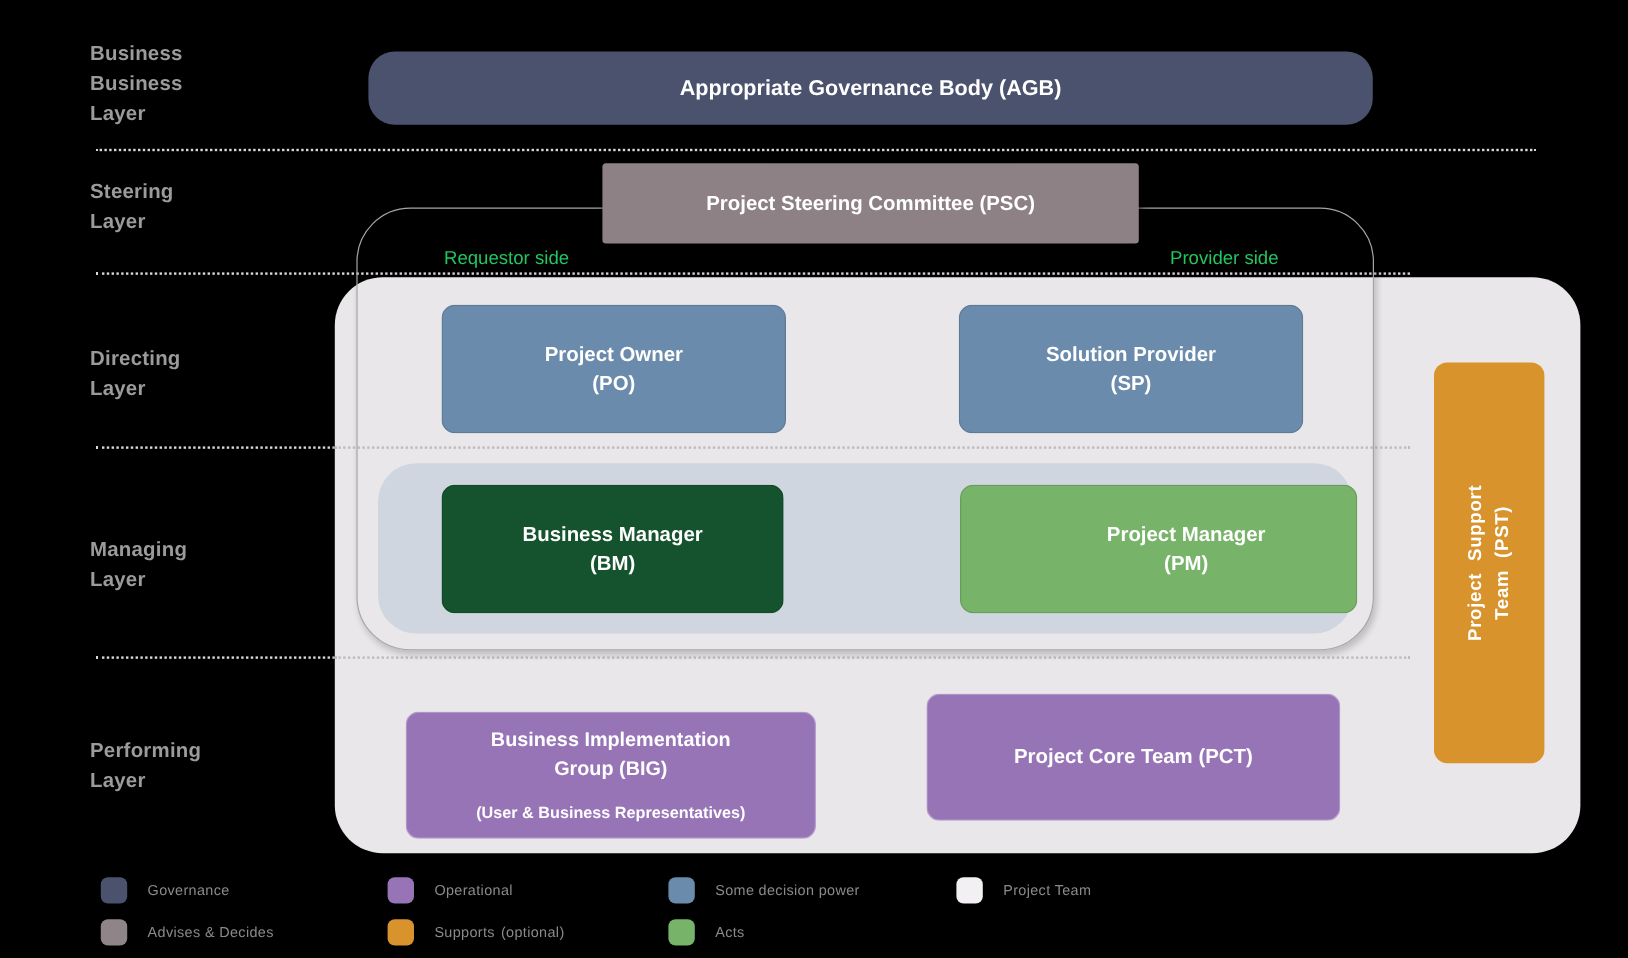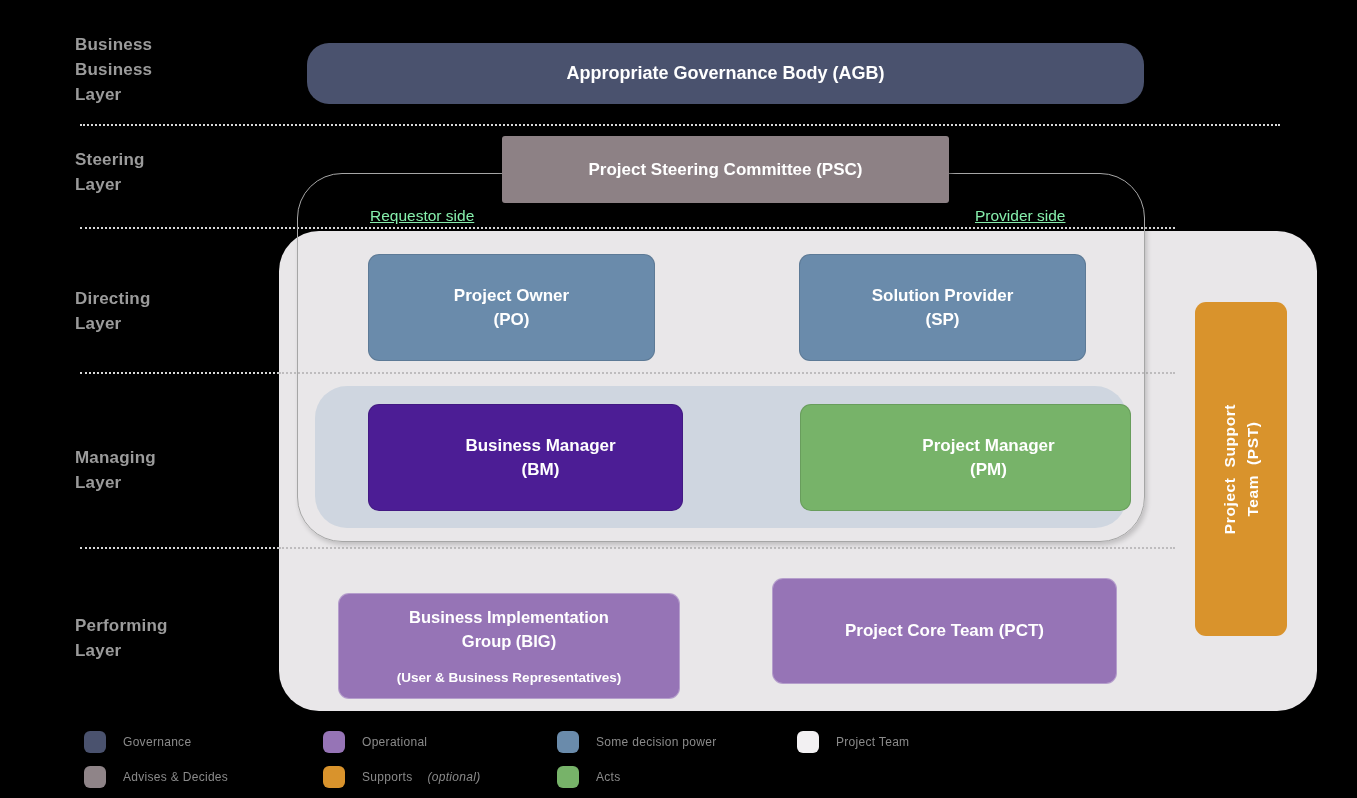--- a/index.html
+++ b/index.html
@@ -42,29 +42,29 @@
        border:1px solid rgba(255,255,255,.3);}
   .big .sub{font-size:13.5px;line-height:18px;margin-top:16px;}
   .pct{left:772px;top:578px;width:343px;height:104px;border-radius:11px;font-size:17px;
        border:1px solid rgba(255,255,255,.3);}
   .pst{left:1195px;top:302px;width:92px;height:334px;border-radius:11px;z-index:3;}
   .pst-inner{
     position:absolute;left:50%;top:50%;width:334px;transform:translate(-50%,-50%) rotate(-90deg);
     color:#fff;font-weight:bold;font-size:15.5px;text-align:center;line-height:23px;
     letter-spacing:.6px;word-spacing:5px;
   }
-  .side-note{position:absolute;color:#86efac;font-size:15.5px;z-index:2;text-decoration:underline;}
+  .side-note{position:absolute;color:#22c55e;font-size:15.5px;z-index:2;}
   .collab{
     position:absolute;left:663px;top:447px;width:150px;color:#111;font-size:13.5px;font-weight:bold;
     line-height:20px;z-index:6;text-align:left;
   }
   .legend-item{position:absolute;display:flex;align-items:center;z-index:2;}
   .swatch{width:22px;height:22px;border-radius:6px;flex:0 0 22px;}
   .legend-label{margin-left:17px;color:#8a8a8a;font-size:12px;letter-spacing:.3px;}
-  .legend-label .opt{font-style:italic;margin-left:15px;}
+  .legend-label .opt{margin-left:5px;}
 </style>
 </head>
 <body>
 
 <div class="stage">
 
   <div class="layer-label" style="top:32px">
     <div>Business</div>
     <div>Business</div>
     <div>Layer</div>
@@ -112,21 +112,21 @@
 
   <div class="dbox role po" style="background-color: rgb(106, 139, 171);">
     <div class="l1">Project Owner</div>
     <div class="l2">(PO)</div>
   </div>
   <div class="dbox role sp" style="background-color: rgb(106, 139, 171);">
     <div class="l1">Solution Provider</div>
     <div class="l2">(SP)</div>
   </div>
 
-  <div class="dbox role bm" style="background-color: #4c1d95; padding-left: 30px;">
+  <div class="dbox role bm" style="background-color: #14532d;">
     <div class="l1">Business Manager</div>
     <div class="l2">(BM)</div>
   </div>
   <div class="dbox role pm" style="background-color: rgb(119, 179, 105); padding-left: 46px;">
     <div class="l1">Project Manager</div>
     <div class="l2">(PM)</div>
   </div>
 
   <div class="dbox big" style="background-color: rgb(150, 116, 182);">
     <div class="l1">Business Implementation</div>

